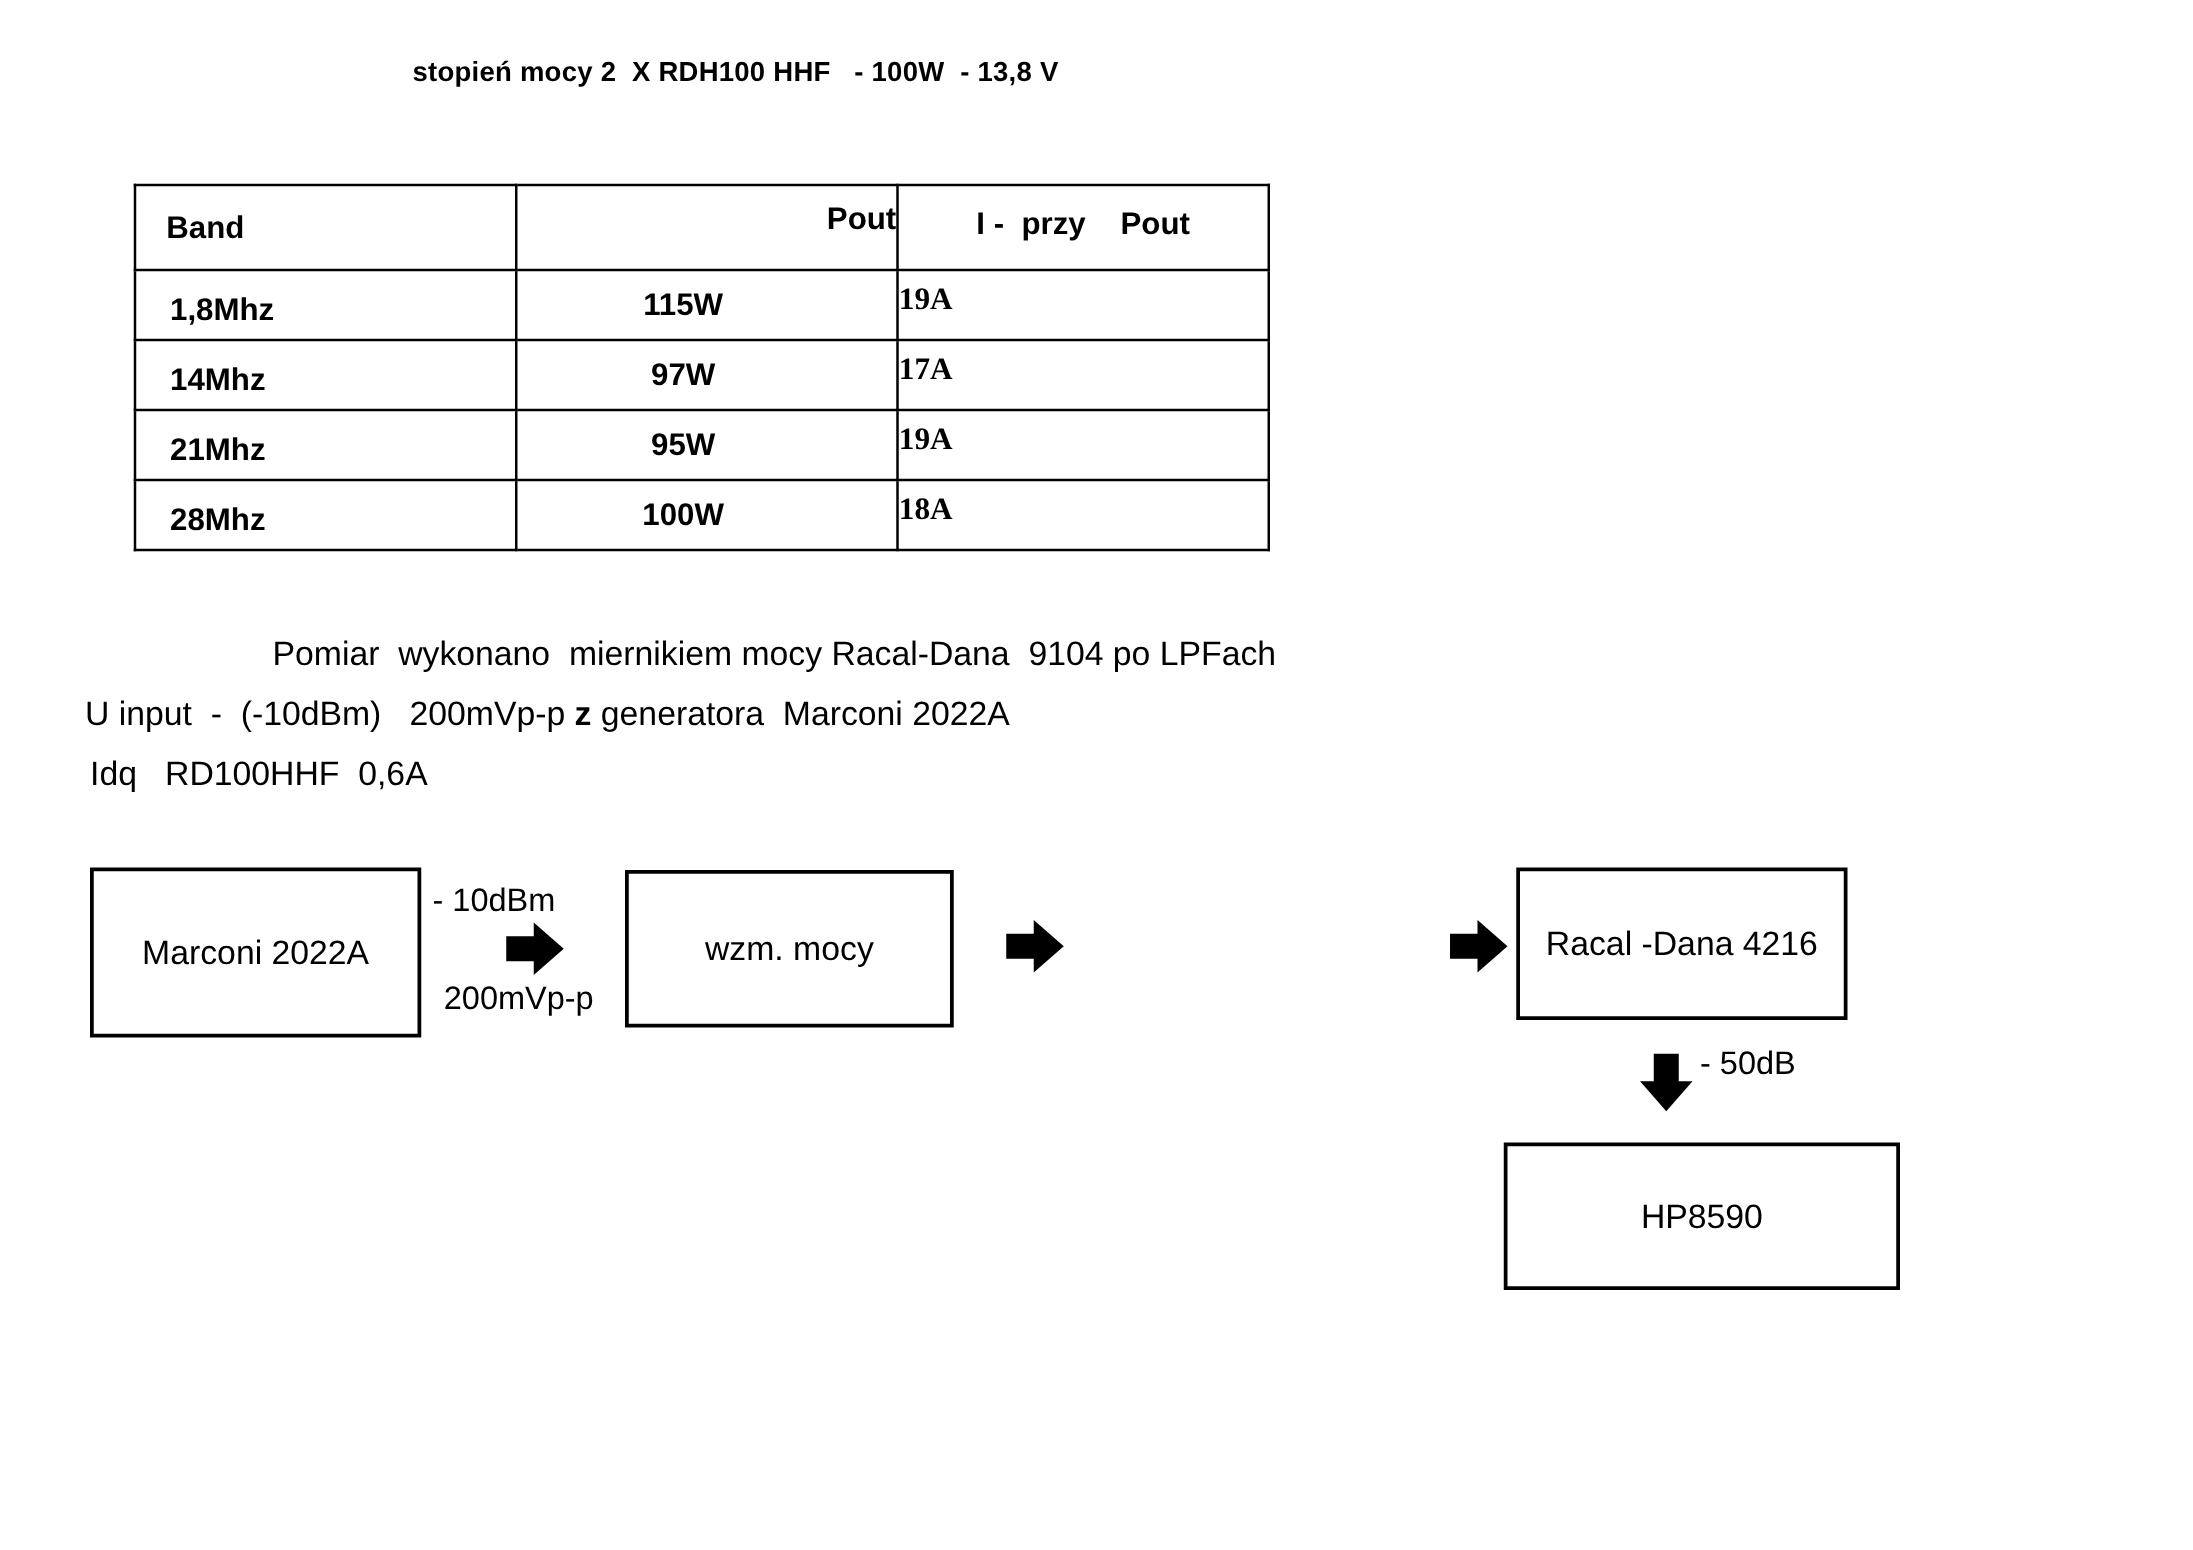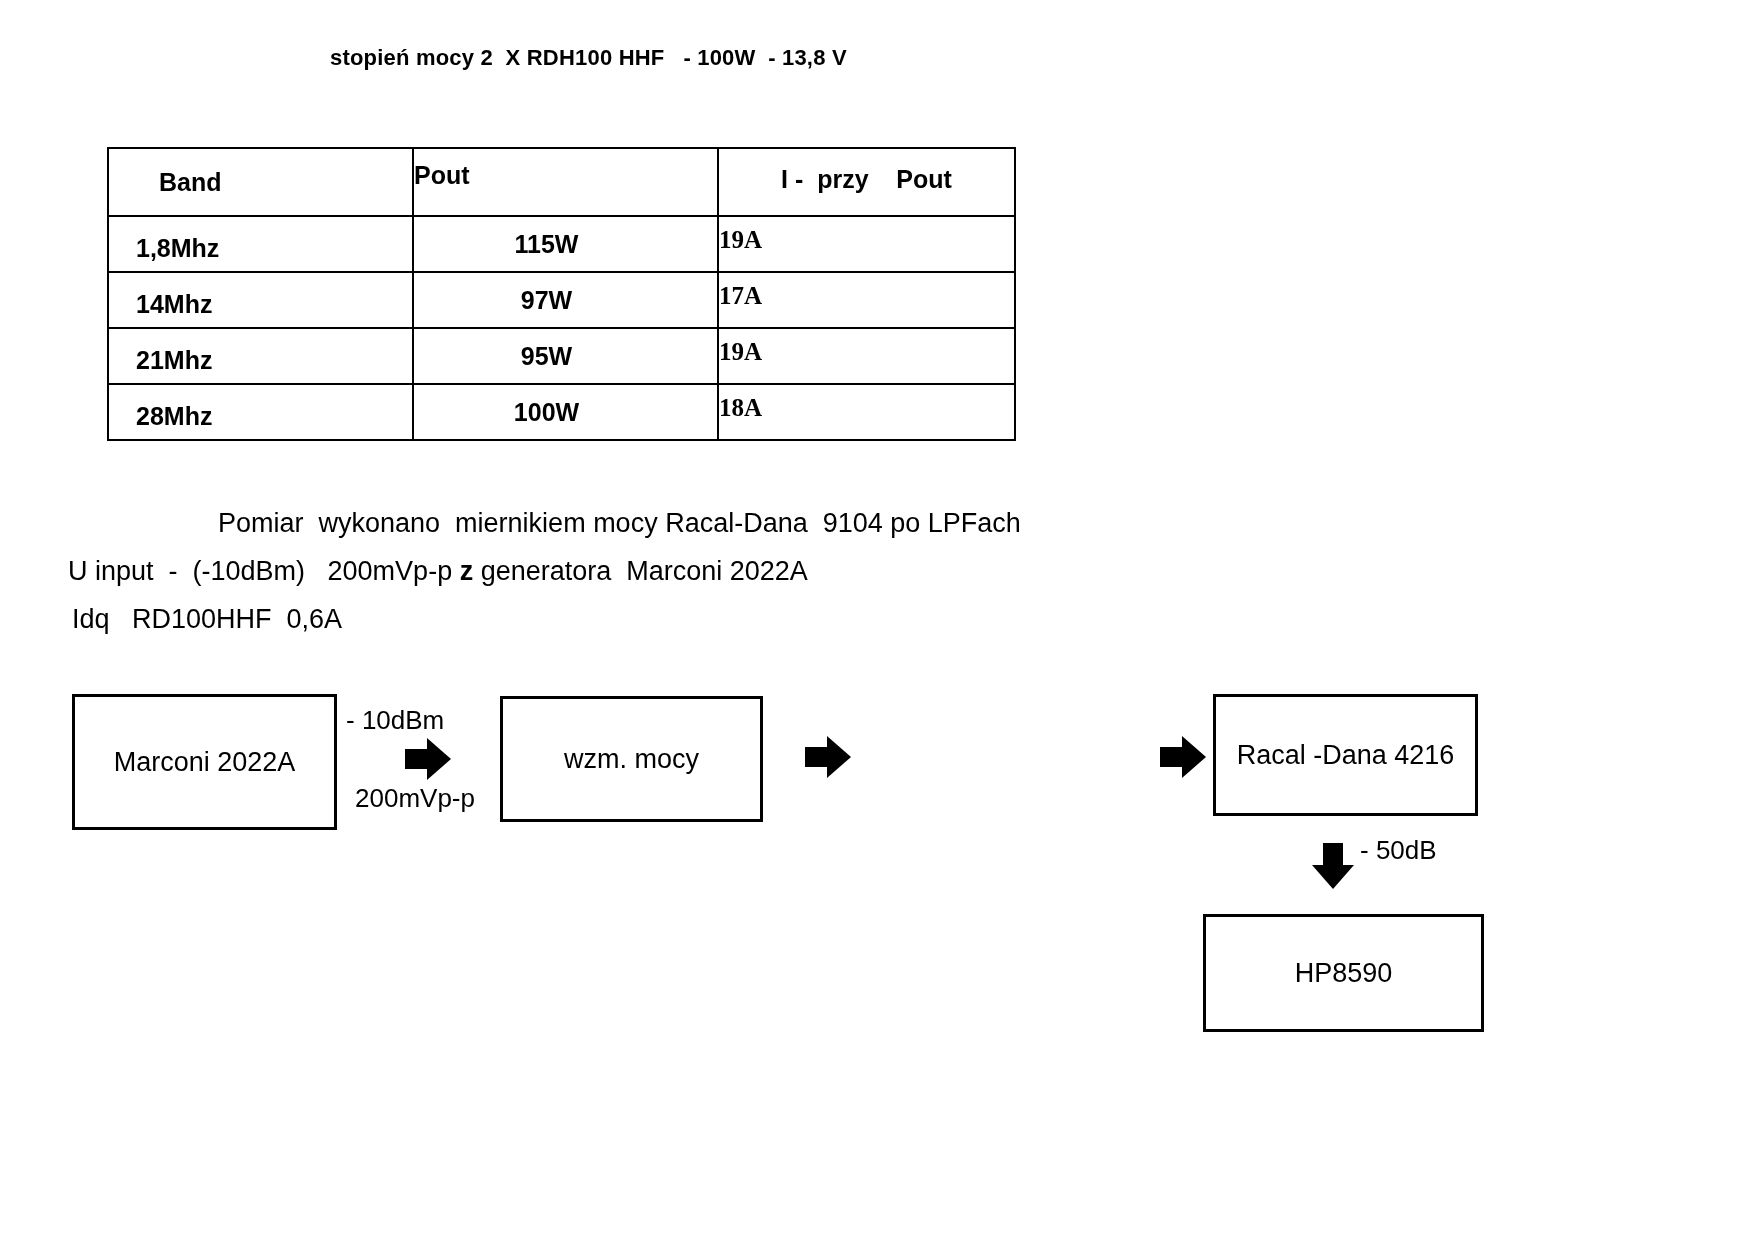--- a/index.html
+++ b/index.html
@@ -49,26 +49,26 @@
     height: 56px;
     vertical-align: middle;
     box-sizing: border-box;
   }
   .col-band { width: 305px; }
   .col-pout { width: 305px; }
   .col-i    { width: 297px; }
 
   .meas-table .hdr-band {
     text-align: left;
-    padding-left: 50px;
+    padding-left: 24px;
     height: 68px;
     border-radius: 27px;
   }
   .meas-table .hdr-pout {
-    text-align: left;
+    text-align: right;
     height: 68px;
     padding-bottom: 14px;
   }
   .meas-table .hdr-i {
     text-align: center;
     height: 68px;
     padding-bottom: 6px;
     white-space: pre;
   }
   .meas-table .cell-band {
@@ -106,21 +106,21 @@
     display: flex;
     align-items: center;
     justify-content: center;
     font-size: 27px;
     background: #ffffff;
   }
   .blk-marconi { left: 72px;   top: 694px;  width: 265px; height: 136px; }
   .blk-wzm     { left: 500px;  top: 696px;  width: 263px; height: 126px; }
   .blk-lpf     { left: 866px;  top: 696px;  width: 265px; height: 122px; }
   .blk-racal   { left: 1213px; top: 694px;  width: 265px; height: 122px; }
-  .blk-hp      { left: 1203px; top: 914px;  width: 281px; height: 118px; }
+  .blk-hp      { left: 1203px; top: 914px;  width: 317px; height: 118px; }
 
   
   .arrow-r {
     position: absolute;
     width: 46px;
     height: 42px;
   }
   .arrow-r .shaft {
     position: absolute;
     left: 0;

